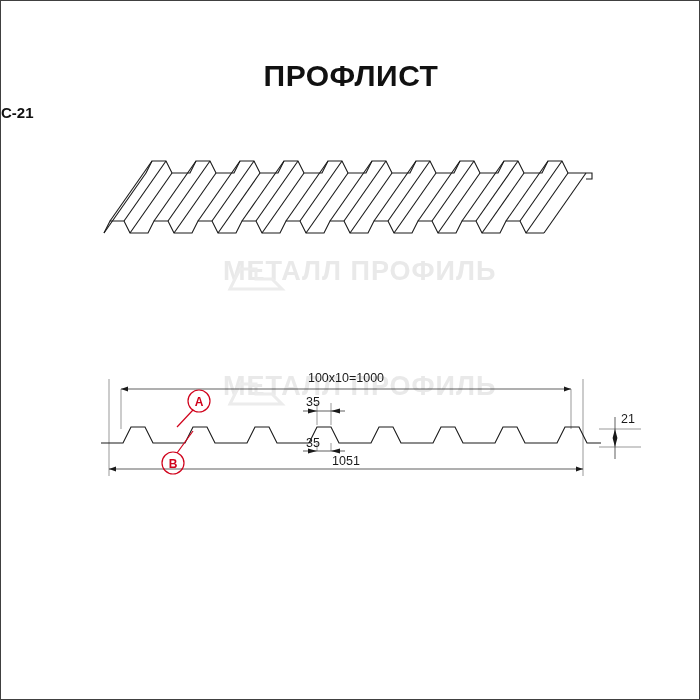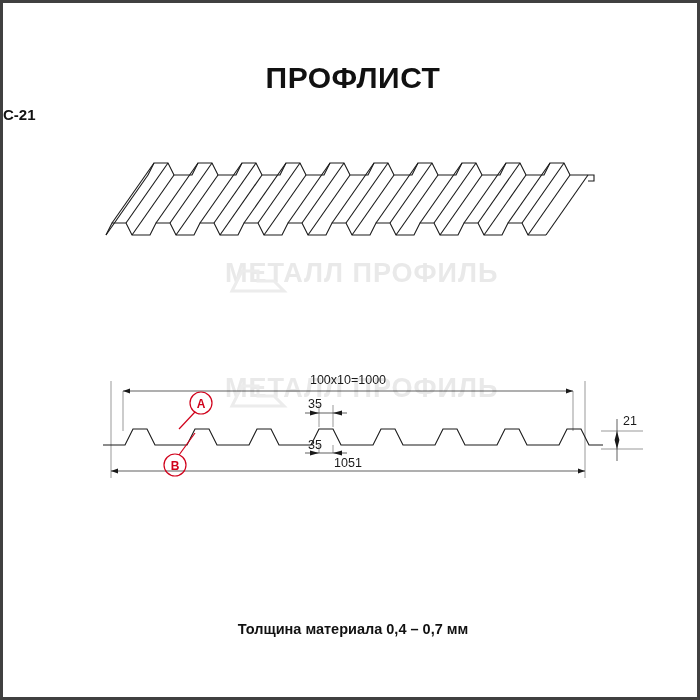--- a/index.html
+++ b/index.html
@@ -13,21 +13,21 @@
     font-family: "Liberation Sans", sans-serif;
     color: #1a1a1a;
     overflow: hidden;
     position: relative;
   }
   .page {
     position: relative;
     width: 700px;
     height: 700px;
     box-sizing: border-box;
-    border: 3px solid #404040;
+    border: 1px solid #404040;
   }
   .title {
     position: absolute;
     top: 58px;
     left: 0;
     width: 700px;
     text-align: center;
     font-size: 30px;
     font-weight: bold;
     letter-spacing: 0.5px;
@@ -265,15 +265,14 @@
 
       <g>
         <circle class="red" cx="92" cy="112" r="11"></circle>
         <text class="red-t" x="92" y="117" text-anchor="middle">B</text>
         <path class="red" d="M 96 102 L 112 80"></path>
       </g>
 
     </svg>
   </div>
 
-  <div class="footer">Толщина материала 0,4 – 0,7 мм</div>
 
 </div>
 
 </body></html>

